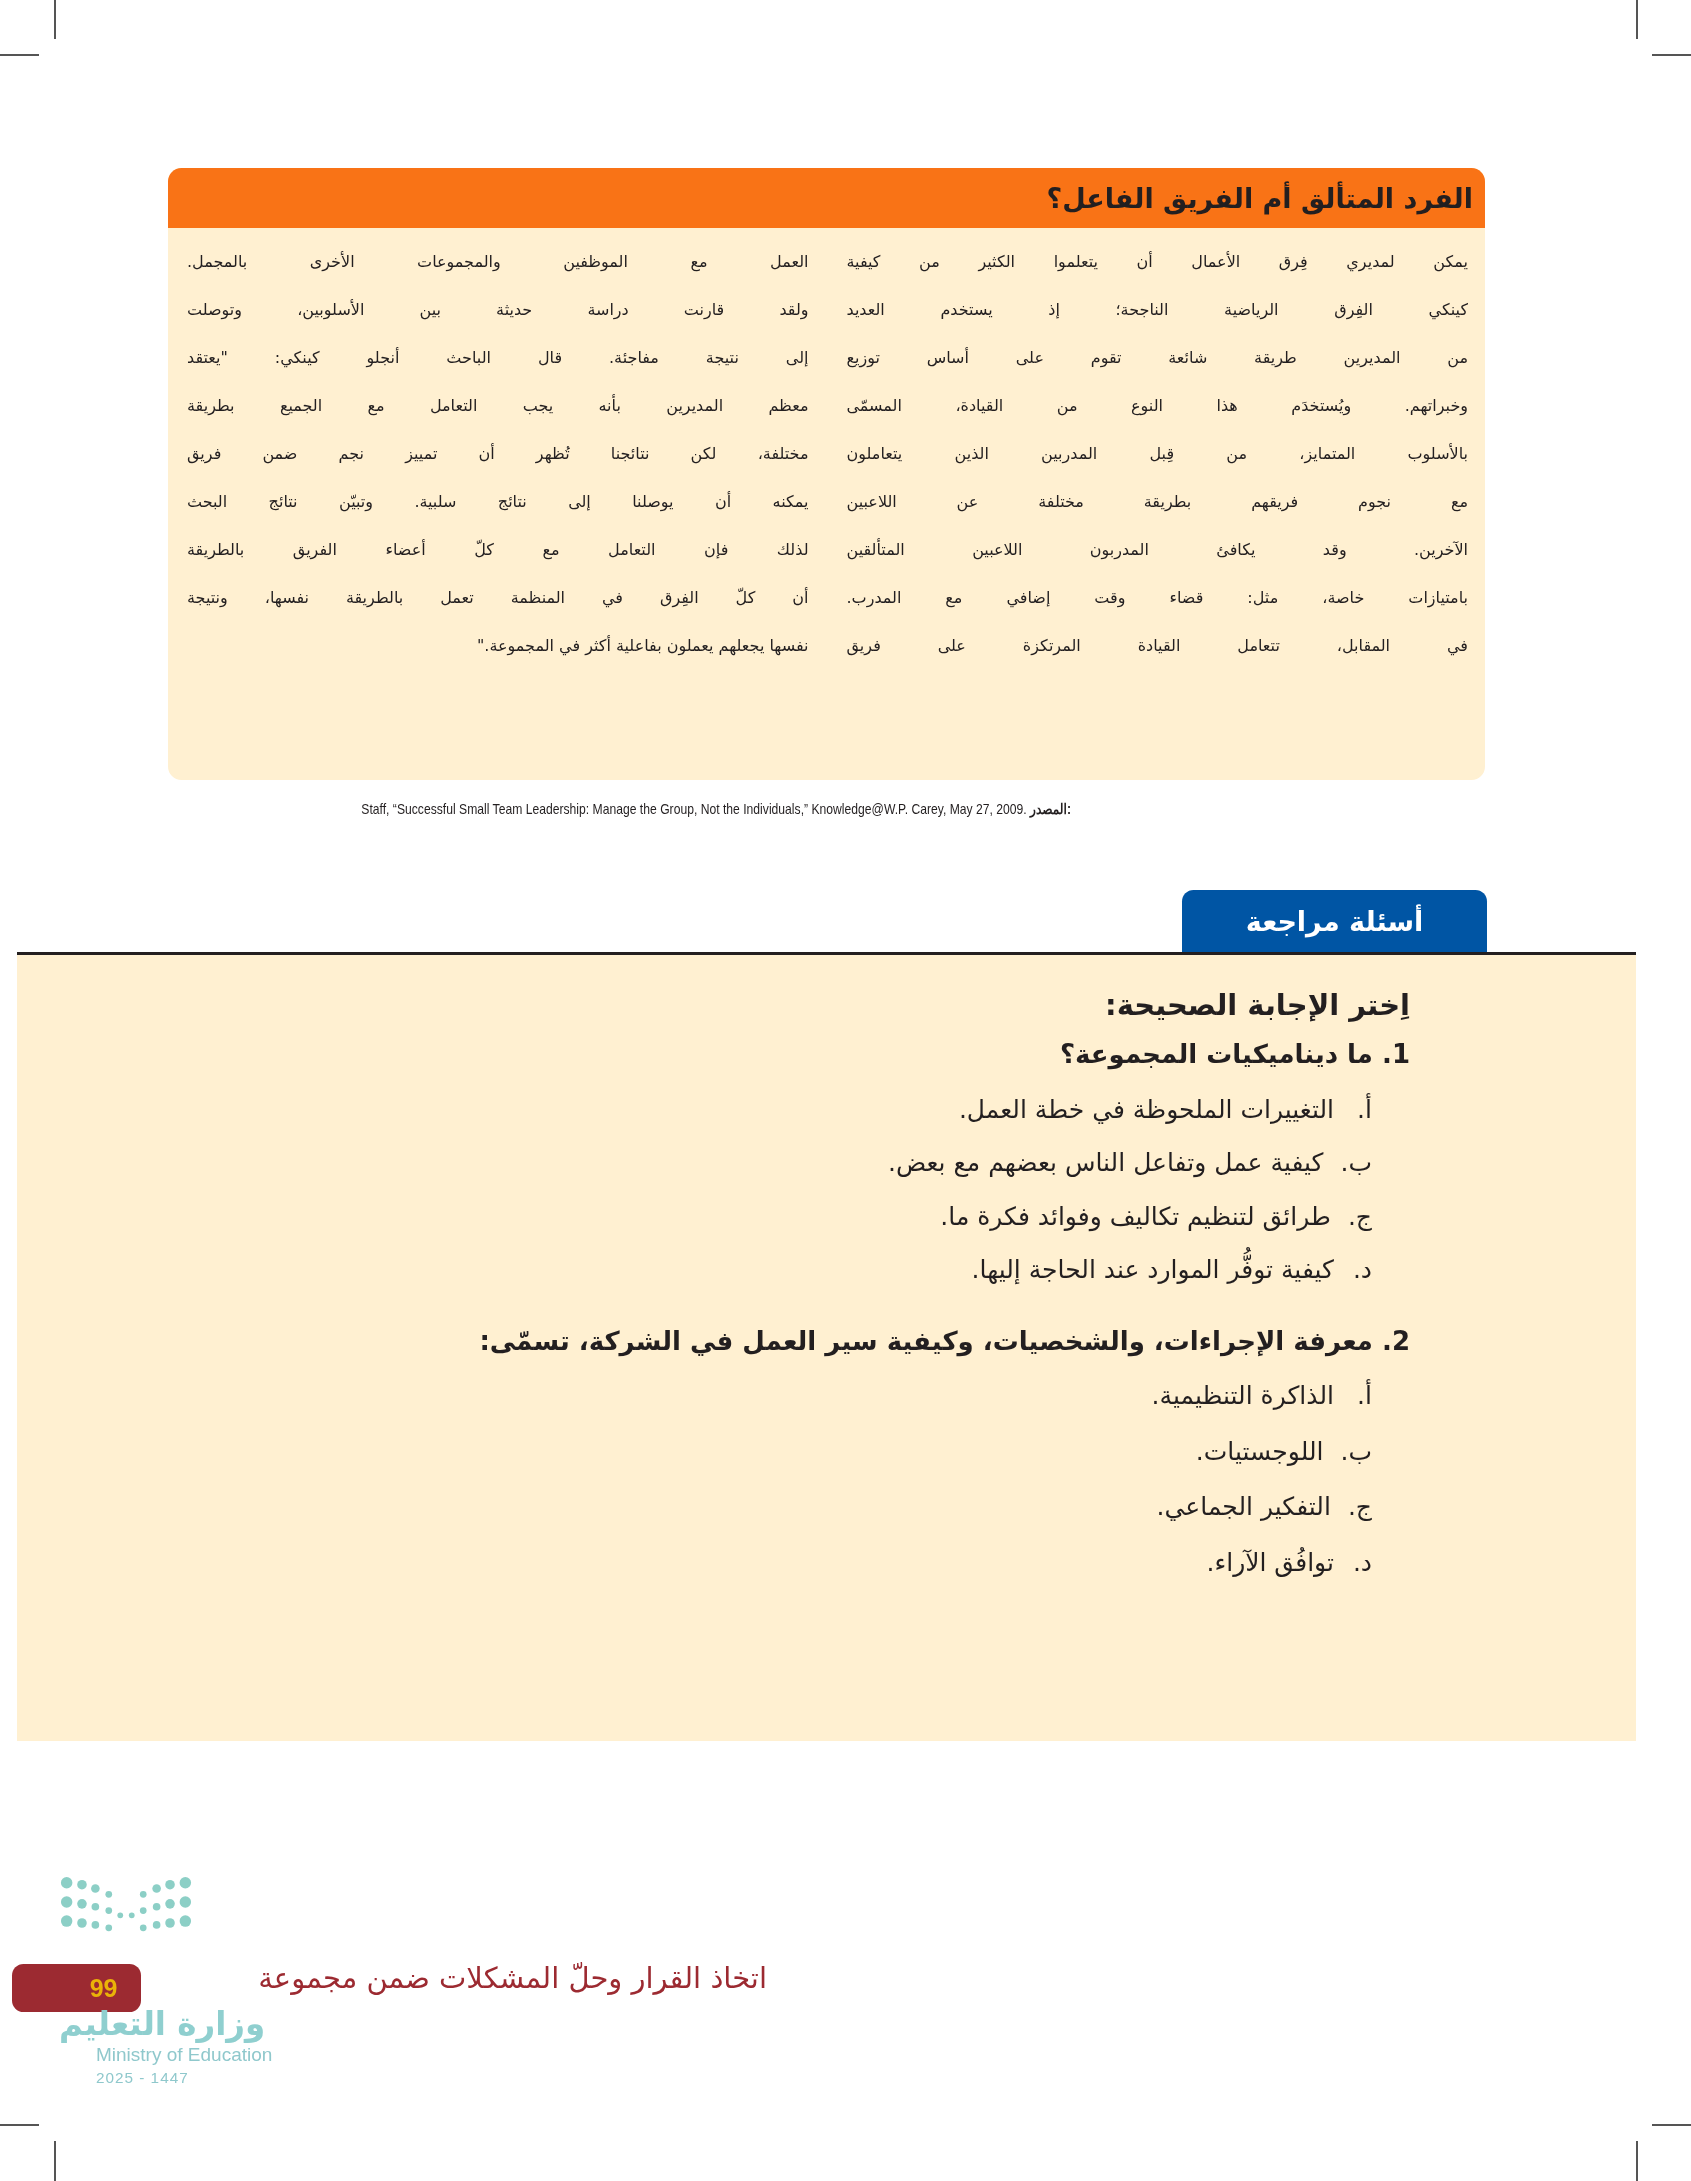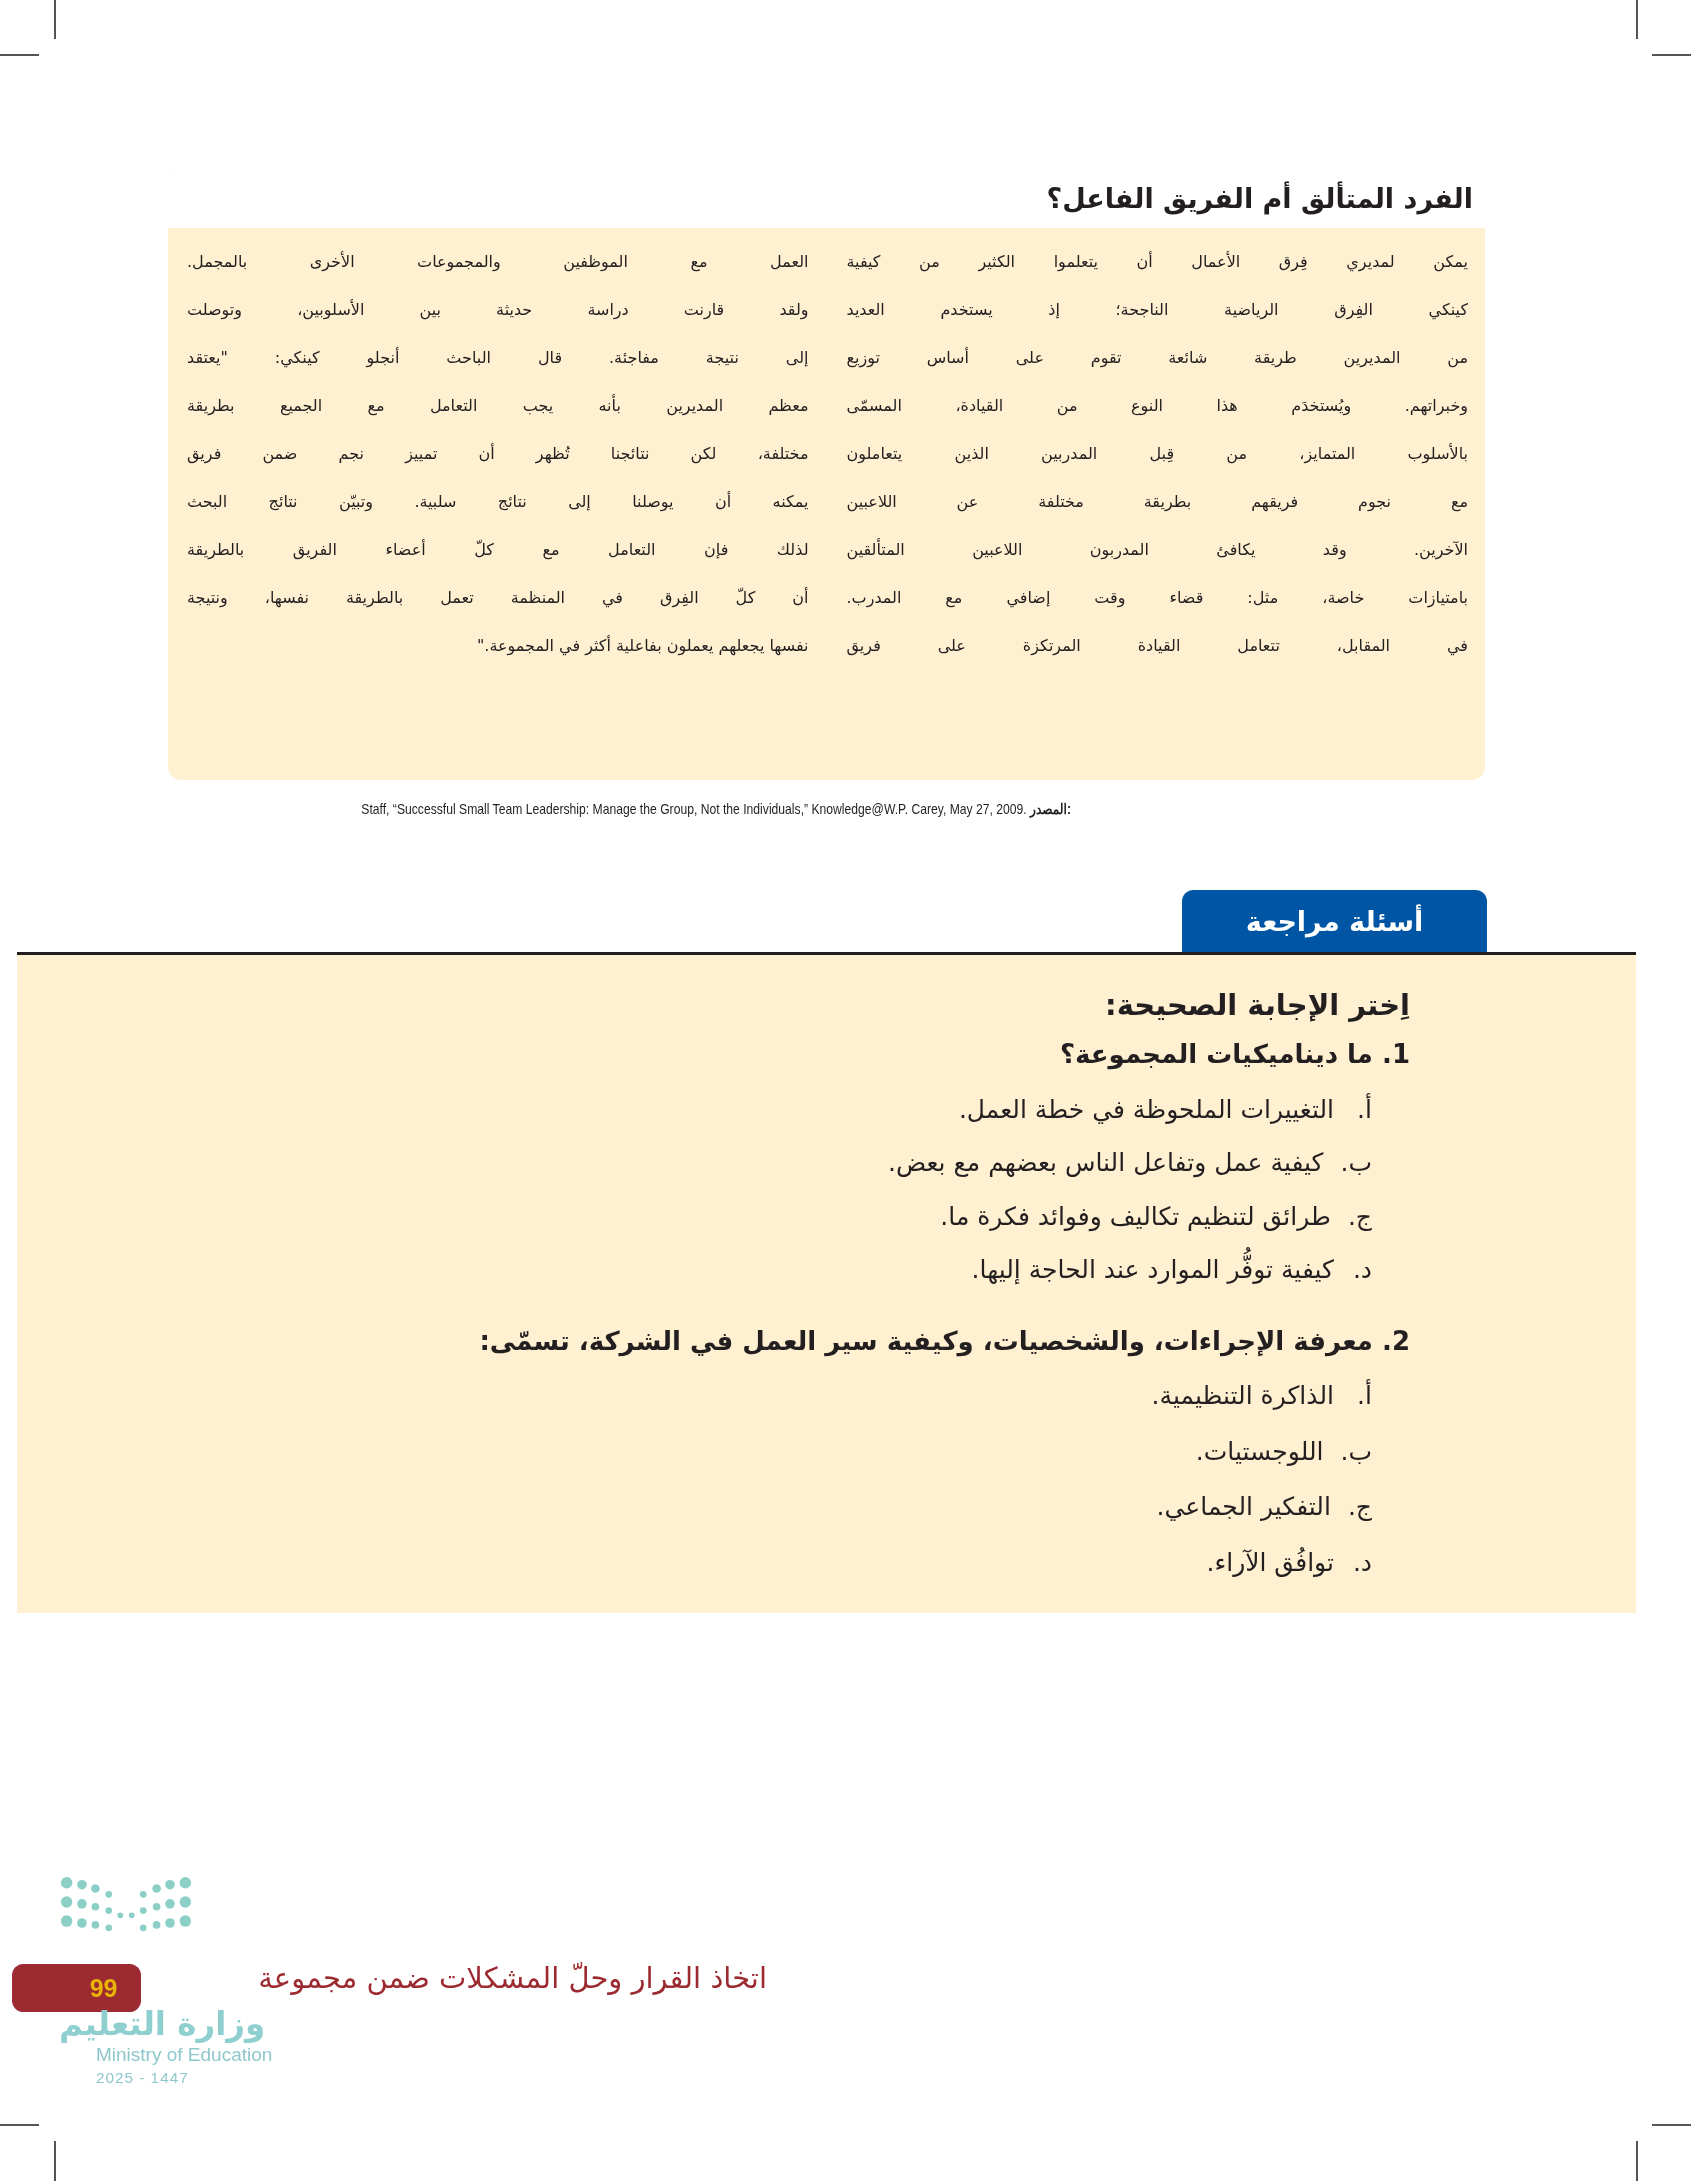--- a/index.html
+++ b/index.html
@@ -6,21 +6,21 @@
   body {
     width: 1692px; height: 2181px; position: relative; background: #ffffff;
     font-family: "DejaVu Sans", sans-serif; color: #231f20; overflow: hidden;
   }
   .crop { position: absolute; background: #555; }
   .box {
     position: absolute; left: 168px; top: 168px; width: 1317px; height: 612px;
     background: #fff0d1; border-radius: 13.4px; overflow: hidden;
   }
   .box-header {
-    height: 60px; background: #ffffff; direction: rtl; display: flex; align-items: center;
+    height: 60px; background: #f97316; direction: rtl; display: flex; align-items: center;
     padding-right: 12px; box-sizing: border-box;
   }
   .box-title { font-size: 27px; font-weight: bold; color: #231f20; }
   .box-body {
     position: absolute; top: 70px; left: 19px; right: 17px; bottom: 9.6px;
     display: flex; direction: rtl; gap: 38px;
   }
   .col {
     flex: 1; direction: rtl; text-align: justify; text-align-last: justify;
     font-size: 16px; line-height: 48px; white-space: nowrap;
@@ -31,21 +31,21 @@
     font-family: "Liberation Sans", sans-serif; font-size: 14.3px; color: #231f20;
     text-align: right; white-space: nowrap; transform: scaleX(0.85); transform-origin: right center;
   }
   .review-tab {
     position: absolute; left: 1182px; top: 890px; width: 305px; height: 62px;
     background: #0055a4; border-radius: 11.5px 11.5px 0 0; display: flex;
     align-items: center; justify-content: center;
   }
   .review-tab span { color: #ffffff; font-size: 27px; font-weight: bold; direction: rtl; }
   .review-band {
-    position: absolute; left: 17px; top: 952px; width: 1619px; height: 661px;
+    position: absolute; left: 17px; top: 952px; width: 1619px; height: 789px;
     background: #fff0d1; border-top: 3.8px solid #231f20; box-sizing: border-box;
   }
   .review-content { position: absolute; right: 226px; top: 0; width: 1243px; direction: rtl; }
   .instr { position: absolute; right: 0; top: 32.5px; font-size: 29px; font-weight: bold; white-space: nowrap; }
   .q { position: absolute; right: 0; font-size: 26px; font-weight: bold; white-space: nowrap; }
   .opt { position: absolute; right: 0; font-size: 25px; white-space: nowrap; display: flex; gap: 17px; }
   .opt .letter { display: inline-block; min-width: 21px; }
   .footer-title {
     position: absolute; left: 222px; top: 1961px; width: 545px; text-align: right;
     color: #9c2a31; font-size: 29px; direction: rtl; white-space: nowrap;

